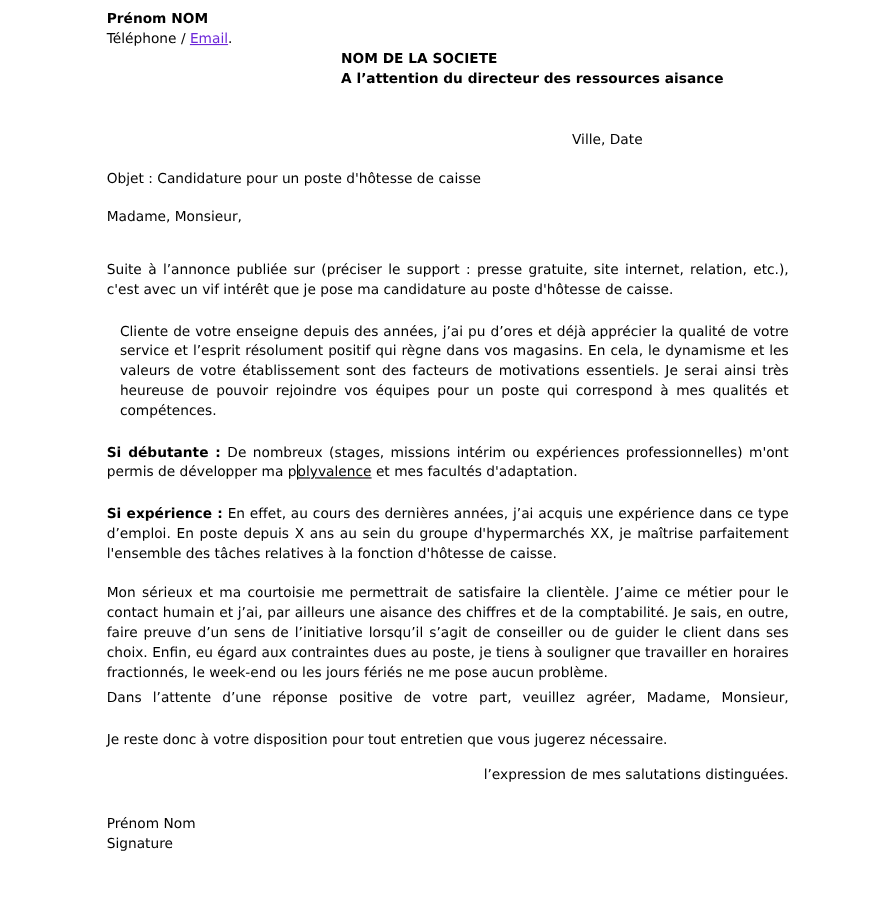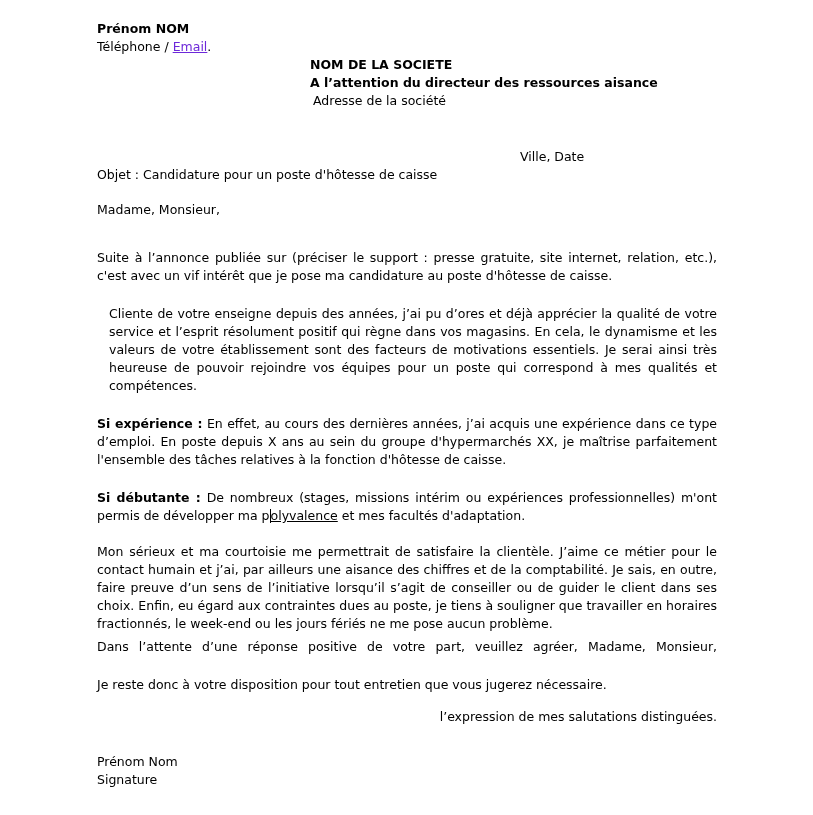--- a/index.html
+++ b/index.html
@@ -6,38 +6,38 @@
   html, body { background: #ffffff; }
   body {
     width: 813px;
     height: 815px;
     overflow: hidden;
     font-family: "DejaVu Sans", "Liberation Sans", sans-serif;
     font-size: 12.5px;
     line-height: 18px;
     color: #000000;
   }
-  .page { padding: 20px 96px 0 97px; }
+  .page { padding: 8px 96px 0 97px; }
 
   .bold { font-weight: bold; }
   .underline { }
 
   .sender div { white-space: nowrap; }
   a.email-link {
     color: #6d28d9;
     text-decoration: underline;
     cursor: pointer;
   }
 
   .recipient { margin-left: 213px; }
   .recipient .recipient-address { margin-left: 3px; }
 
   .city-date { margin-top: 38px; margin-left: 423px; }
 
-  .subject { }
+  .subject { margin-top: 17px; }
   .salutation { margin-top: 17px; }
 
   p.body { text-align: justify; }
   p.p1 { margin-top: 30px; }
   p.p2 { margin-top: 20px; margin-left: 12px; }
   p.p3 { margin-top: 20px; }
   p.p4 { margin-top: 20px; }
   p.p5 { margin-top: 18px; }
   p.p6 { margin-top: 20px; text-align: left; }
   p.p7 { margin-top: 5px; text-align: justify; text-align-last: justify; }
@@ -61,36 +61,35 @@
 <div class="page">
 
   <div class="sender">
     <div class="bold">Prénom NOM</div>
     <div><span>Téléphone / </span><a class="email-link">Email</a><span>.</span></div>
   </div>
 
   <div class="recipient">
     <div class="bold underline">NOM DE LA SOCIETE</div>
     <div class="bold">A l’attention du directeur des ressources aisance</div>
-    <div class="recipient-address">Adresse de la société</div>
   </div>
 
   <div class="city-date">Ville, Date</div>
 
   <p class="subject">Objet : Candidature pour un poste d'hôtesse de caisse</p>
 
   <p class="salutation">Madame, Monsieur,</p>
 
   <p class="body p1">Suite à l’annonce publiée sur (préciser le support : presse gratuite, site internet, relation, etc.), c'est avec un vif intérêt que je pose ma candidature au poste d'hôtesse de caisse.</p>
 
   <p class="body p2">Cliente de votre enseigne depuis des années, j’ai pu d’ores et déjà apprécier la qualité de votre service et l’esprit résolument positif qui règne dans vos magasins. En cela, le dynamisme et les valeurs de votre établissement sont des facteurs de motivations essentiels. Je serai ainsi très heureuse de pouvoir rejoindre vos équipes pour un poste qui correspond à mes qualités et compétences.</p>
 
+  <p class="body p4"><strong>Si débutante :</strong><span> De nombreux (stages, missions intérim ou expériences professionnelles) m'ont permis de développer ma p</span><span class="caret"></span><span class="composing">olyvalence</span><span> et mes facultés d'adaptation.</span></p>
+
   <p class="body p3"><strong>Si expérience :</strong><span> En effet, au cours des dernières années, j’ai acquis une expérience dans ce type d’emploi. En poste depuis X ans au sein du groupe d'hypermarchés XX, je maîtrise parfaitement l'ensemble des tâches relatives à la fonction d'hôtesse de caisse.</span></p>
-
-  <p class="body p4"><strong>Si débutante :</strong><span> De nombreux (stages, missions intérim ou expériences professionnelles) m'ont permis de développer ma p</span><span class="caret"></span><span class="composing">olyvalence</span><span> et mes facultés d'adaptation.</span></p>
 
   <p class="body p5">Mon sérieux et ma courtoisie me permettrait de satisfaire la clientèle. J’aime ce métier pour le contact humain et j’ai, par ailleurs une aisance des chiffres et de la comptabilité. Je sais, en outre, faire preuve d’un sens de l’initiative lorsqu’il s’agit de conseiller ou de guider le client dans ses choix. Enfin, eu égard aux contraintes dues au poste, je tiens à souligner que travailler en horaires fractionnés, le week-end ou les jours fériés ne me pose aucun problème.</p>
 
   <p class="body p7">Dans l’attente d’une réponse positive de votre part, veuillez agréer, Madame, Monsieur,</p>
 
   <p class="body p6">Je reste donc à votre disposition pour tout entretien que vous jugerez nécessaire.</p>
 
   <p class="body p8">l’expression de mes salutations distinguées.</p>
 
   <div class="closing">

